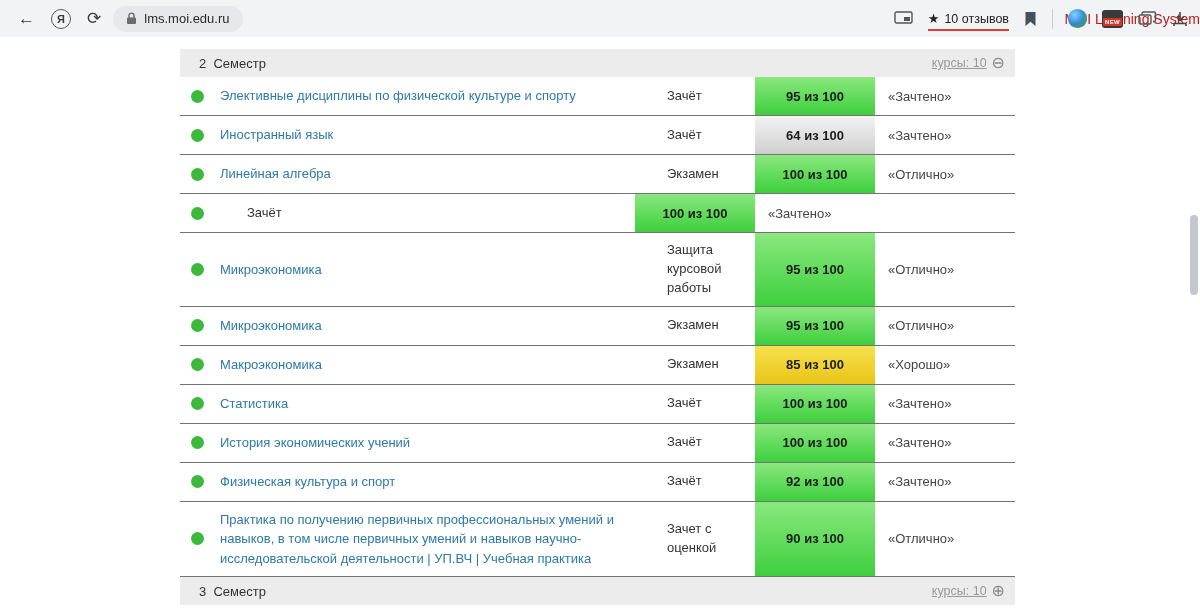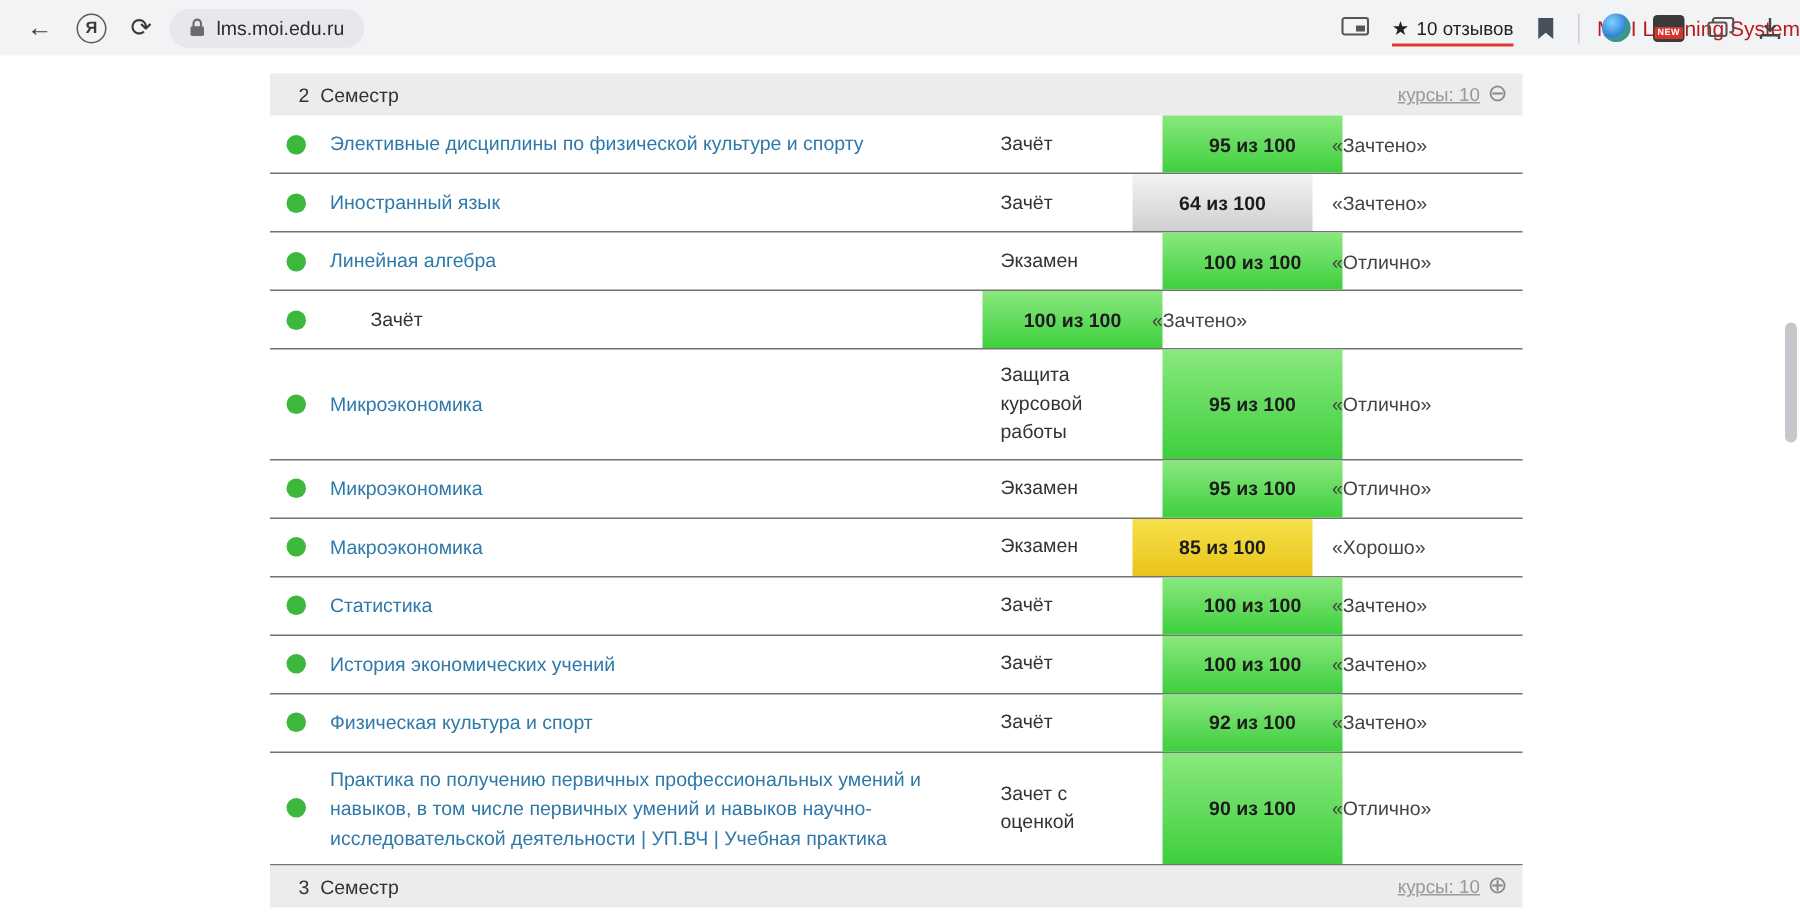--- a/index.html
+++ b/index.html
@@ -108,21 +108,21 @@
   }
   .course-cell { padding:8px 20px 8px 5px; }
   .course { color:#2e79a9; text-decoration:none; line-height:1.5; cursor:pointer; }
   .type-cell { color:#333; padding:8px 10px 8px 0; line-height:1.45;margin-left:32px; }
   .badge-cell { align-self:stretch; }
   .badge {
     height:100%; width:100%;
     display:flex; align-items:center; justify-content:center;
     font-weight:bold; font-size:13px; color:#1c1c1c;
   }
-  .badge-green  { background:linear-gradient(180deg,#8ae87e 0%, #3ecf3e 100%);margin-left:20px; }
+  .badge-green  { background:linear-gradient(180deg,#8ae87e 0%, #3ecf3e 100%); }
   .badge-yellow { background:linear-gradient(180deg,#f6e14c 0%, #e9c419 100%); }
   .badge-gray   { background:linear-gradient(180deg,#f3f3f3 0%, #cfcfcf 100%); }
   .grade-cell { color:#444; padding-left:13px; }
 
   
   .scroll-thumb {
     position:absolute; right:2px; top:215px;
     width:8px; height:80px; border-radius:4px;
     background:#c4c7cc; cursor:grab;
   }

